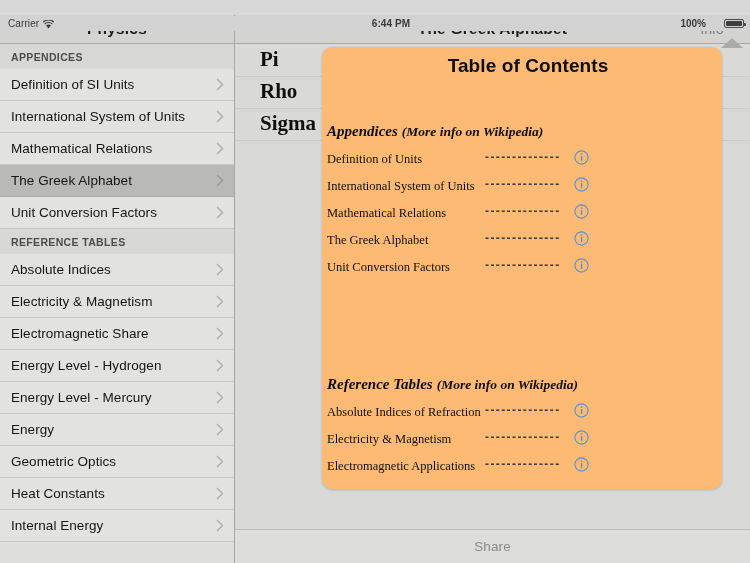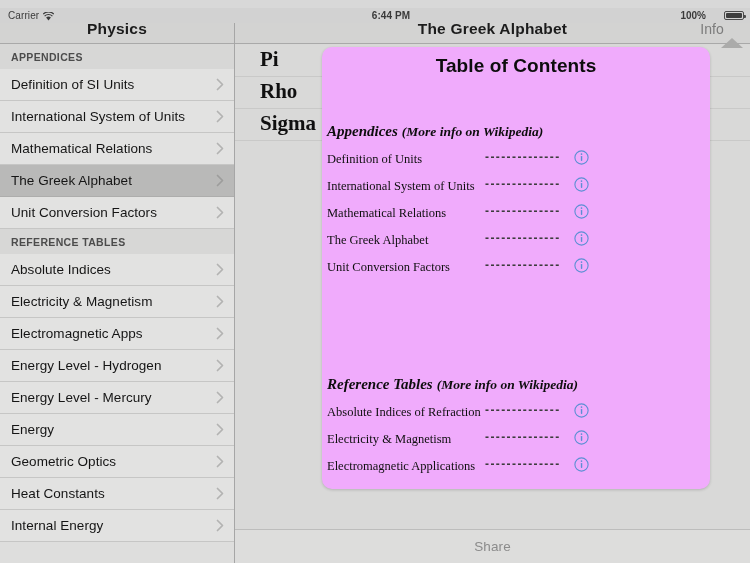--- a/index.html
+++ b/index.html
@@ -18,21 +18,21 @@
     position: relative;
     width: 750px;
     height: 563px;
     overflow: hidden;
     background: #d8d8d8;
   }
 
   
   .statusbar {
     position: absolute;
-    top: 8px; left: 0;
+    top: 16px; left: 0;
     width: 750px;
     height: 15px;
     background: #d2d2d2;
     font-size: 10px;
     color: #3a3a3a;
     z-index: 40;
   }
   .status-left {
     position: absolute;
     left: 8px; top: 2px;
@@ -230,25 +230,26 @@
     border-right: 11px solid transparent;
     border-bottom: 10px solid #ababaa;
     z-index: 31;
   }
   .popover {
     position: absolute;
     left: 322px;
     top: 47px;
     width: 388px;
     height: 442px;
-    background: #f0abfc;
+    background: #fdba74;
     border-radius: 10px;
     z-index: 30;
     overflow: hidden;
     box-shadow: 0 1px 3px rgba(0,0,0,.18);
+    padding-left: 12px;
   }
   .toc-title {
     text-align: center;
     font-family: "Liberation Sans", sans-serif;
     font-size: 19px;
     font-weight: bold;
     color: #0d0d0d;
     margin-top: 8px;
     letter-spacing: .1px;
   }
@@ -410,21 +411,21 @@
         </div>
         <div class="row">
           <span class="row-label">Electricity &amp; Magnetism</span>
           <span class="chevron">
             <svg width="8" height="13" viewBox="0 0 8 13">
               <polyline points="1.5,1.5 6.5,6.5 1.5,11.5" fill="none" stroke="#b3b3b2" stroke-width="1.7" stroke-linecap="round" stroke-linejoin="round"></polyline>
             </svg>
           </span>
         </div>
         <div class="row">
-          <span class="row-label">Electromagnetic Apps</span>
+          <span class="row-label">Electromagnetic Share</span>
           <span class="chevron">
             <svg width="8" height="13" viewBox="0 0 8 13">
               <polyline points="1.5,1.5 6.5,6.5 1.5,11.5" fill="none" stroke="#b3b3b2" stroke-width="1.7" stroke-linecap="round" stroke-linejoin="round"></polyline>
             </svg>
           </span>
         </div>
         <div class="row">
           <span class="row-label">Energy Level - Hydrogen</span>
           <span class="chevron">
             <svg width="8" height="13" viewBox="0 0 8 13">

